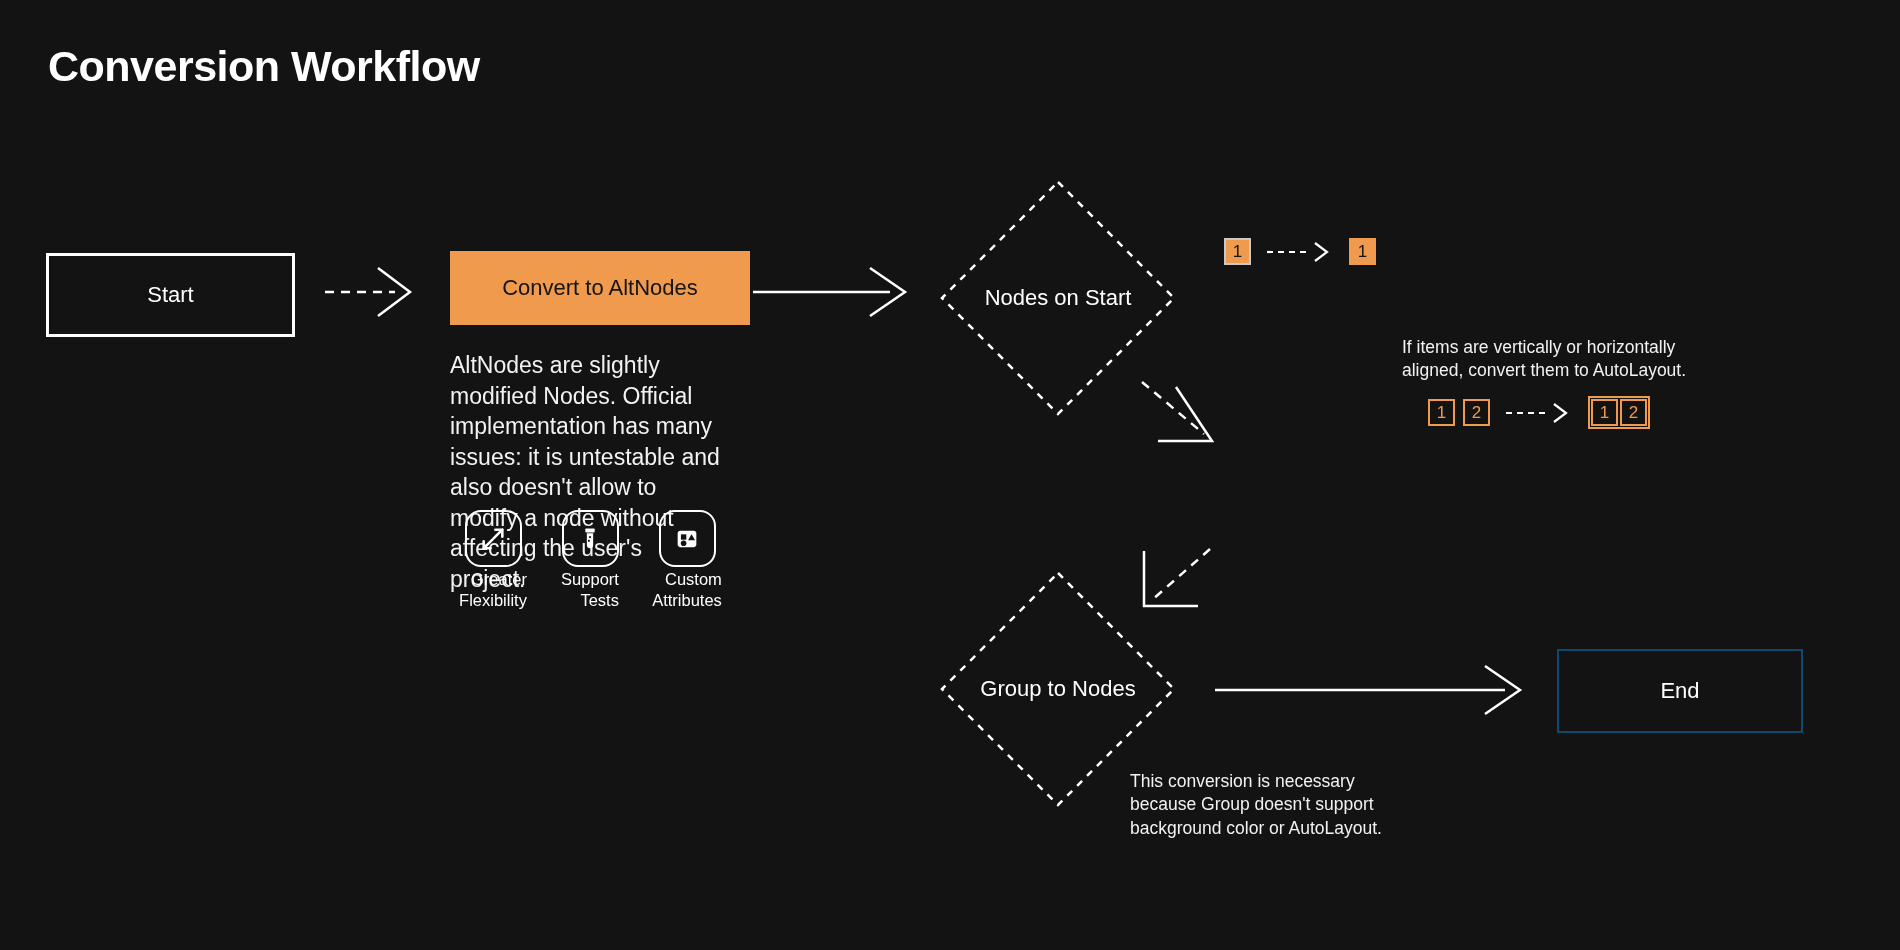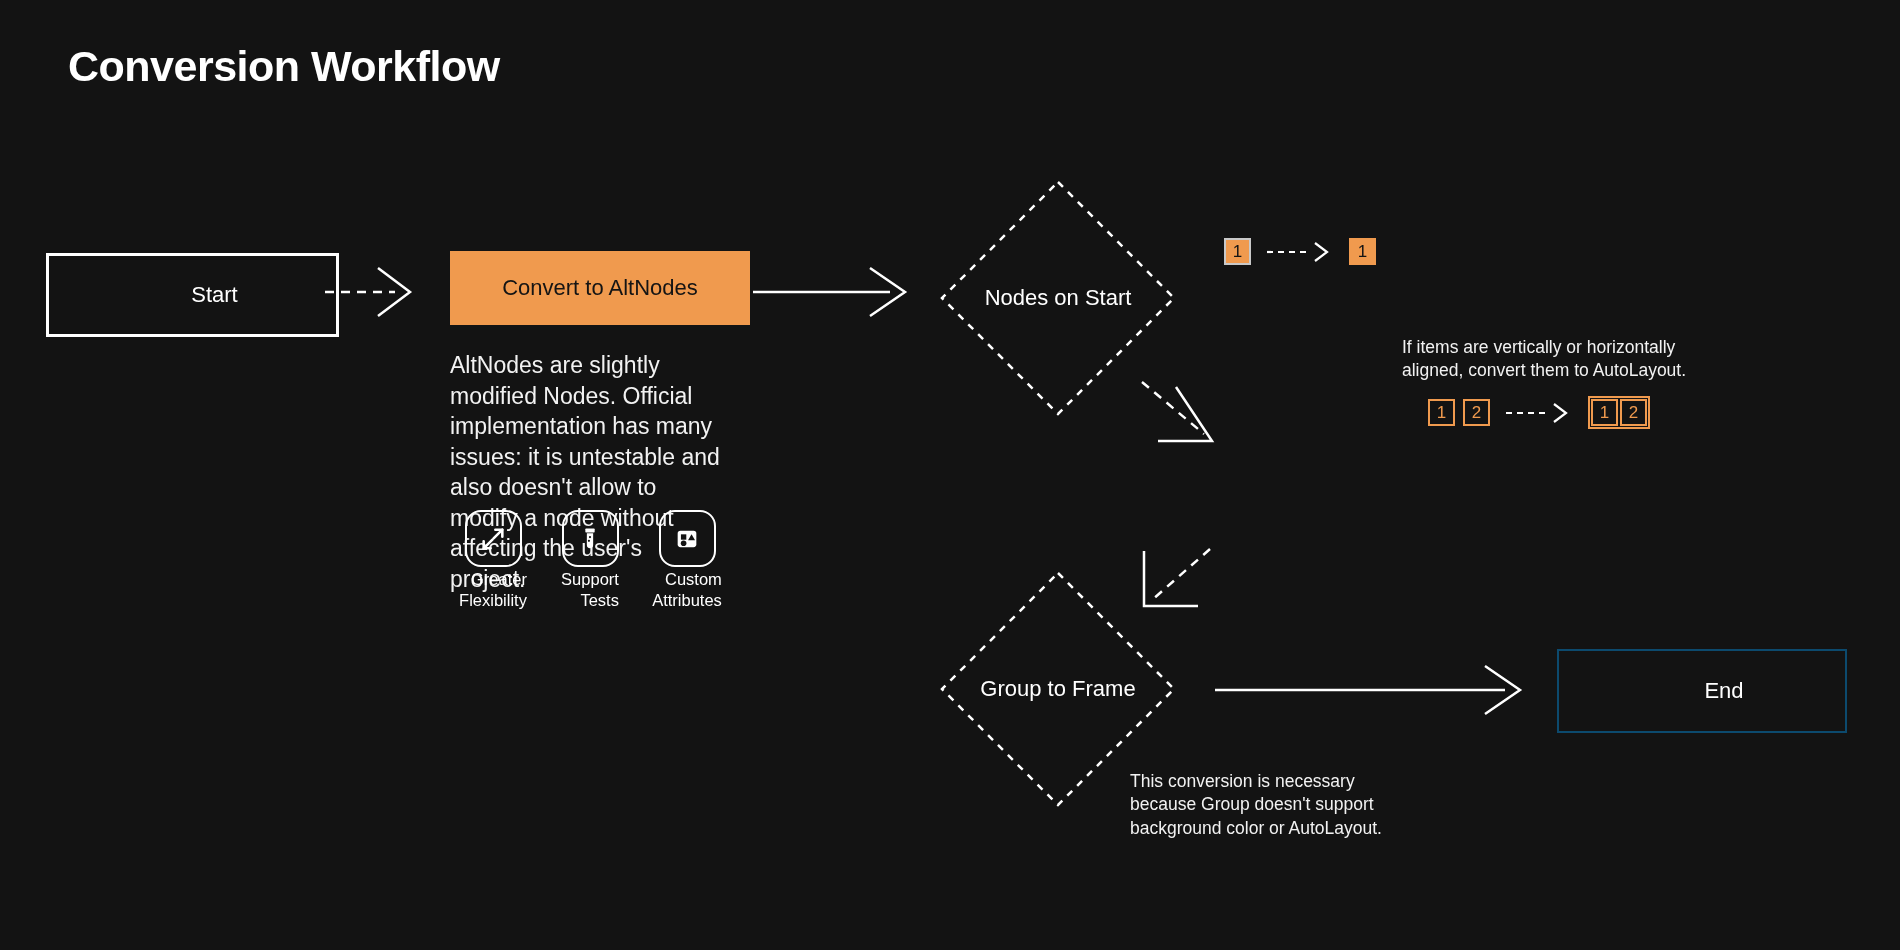--- a/index.html
+++ b/index.html
@@ -25,33 +25,31 @@
   
   #page-title {
     position: absolute;
     left: 48px;
     top: 42px;
     font-size: 43px;
     font-weight: bold;
     letter-spacing: -0.5px;
     color: #ffffff;
     white-space: nowrap;
-    margin-left: 20px;
   }
 
   
   .term-box {
     position: absolute;
     display: flex;
     align-items: center;
     justify-content: center;
     background: transparent;
     color: #ffffff;
     font-size: 22px;
-    padding-left: 44px;
   }
   #start-box {
     left: 46px;
     top: 253px;
     width: 243px;
     height: 78px;
     border: 3px solid #ffffff;
   }
   #end-box {
     left: 1557px;
@@ -308,21 +306,21 @@
       <polygon points="120,4 236,120 120,236 4,120" fill="none" stroke="#ffffff" stroke-width="2.5" stroke-dasharray="7 7"></polygon>
     </svg>
     <div class="diamond-label">Nodes on Start</div>
   </div>
 
 
   <div class="diamond-wrap" id="d-group-to-frame">
     <svg class="diamond-shape" width="240" height="240" viewBox="0 0 240 240">
       <polygon points="120,4 236,120 120,236 4,120" fill="none" stroke="#ffffff" stroke-width="2.5" stroke-dasharray="7 7"></polygon>
     </svg>
-    <div class="diamond-label">Group to Frame</div>
+    <div class="diamond-label">Group to Nodes</div>
   </div>
 
   <div class="term-box" id="end-box">
     <span>End</span>
   </div>
 
 
   <div class="chip-row" id="chips-rect">
     <div class="chip chip-solid-outlined">1</div>
     <svg class="mini-arrow" width="66" height="24" viewBox="0 0 66 24">

